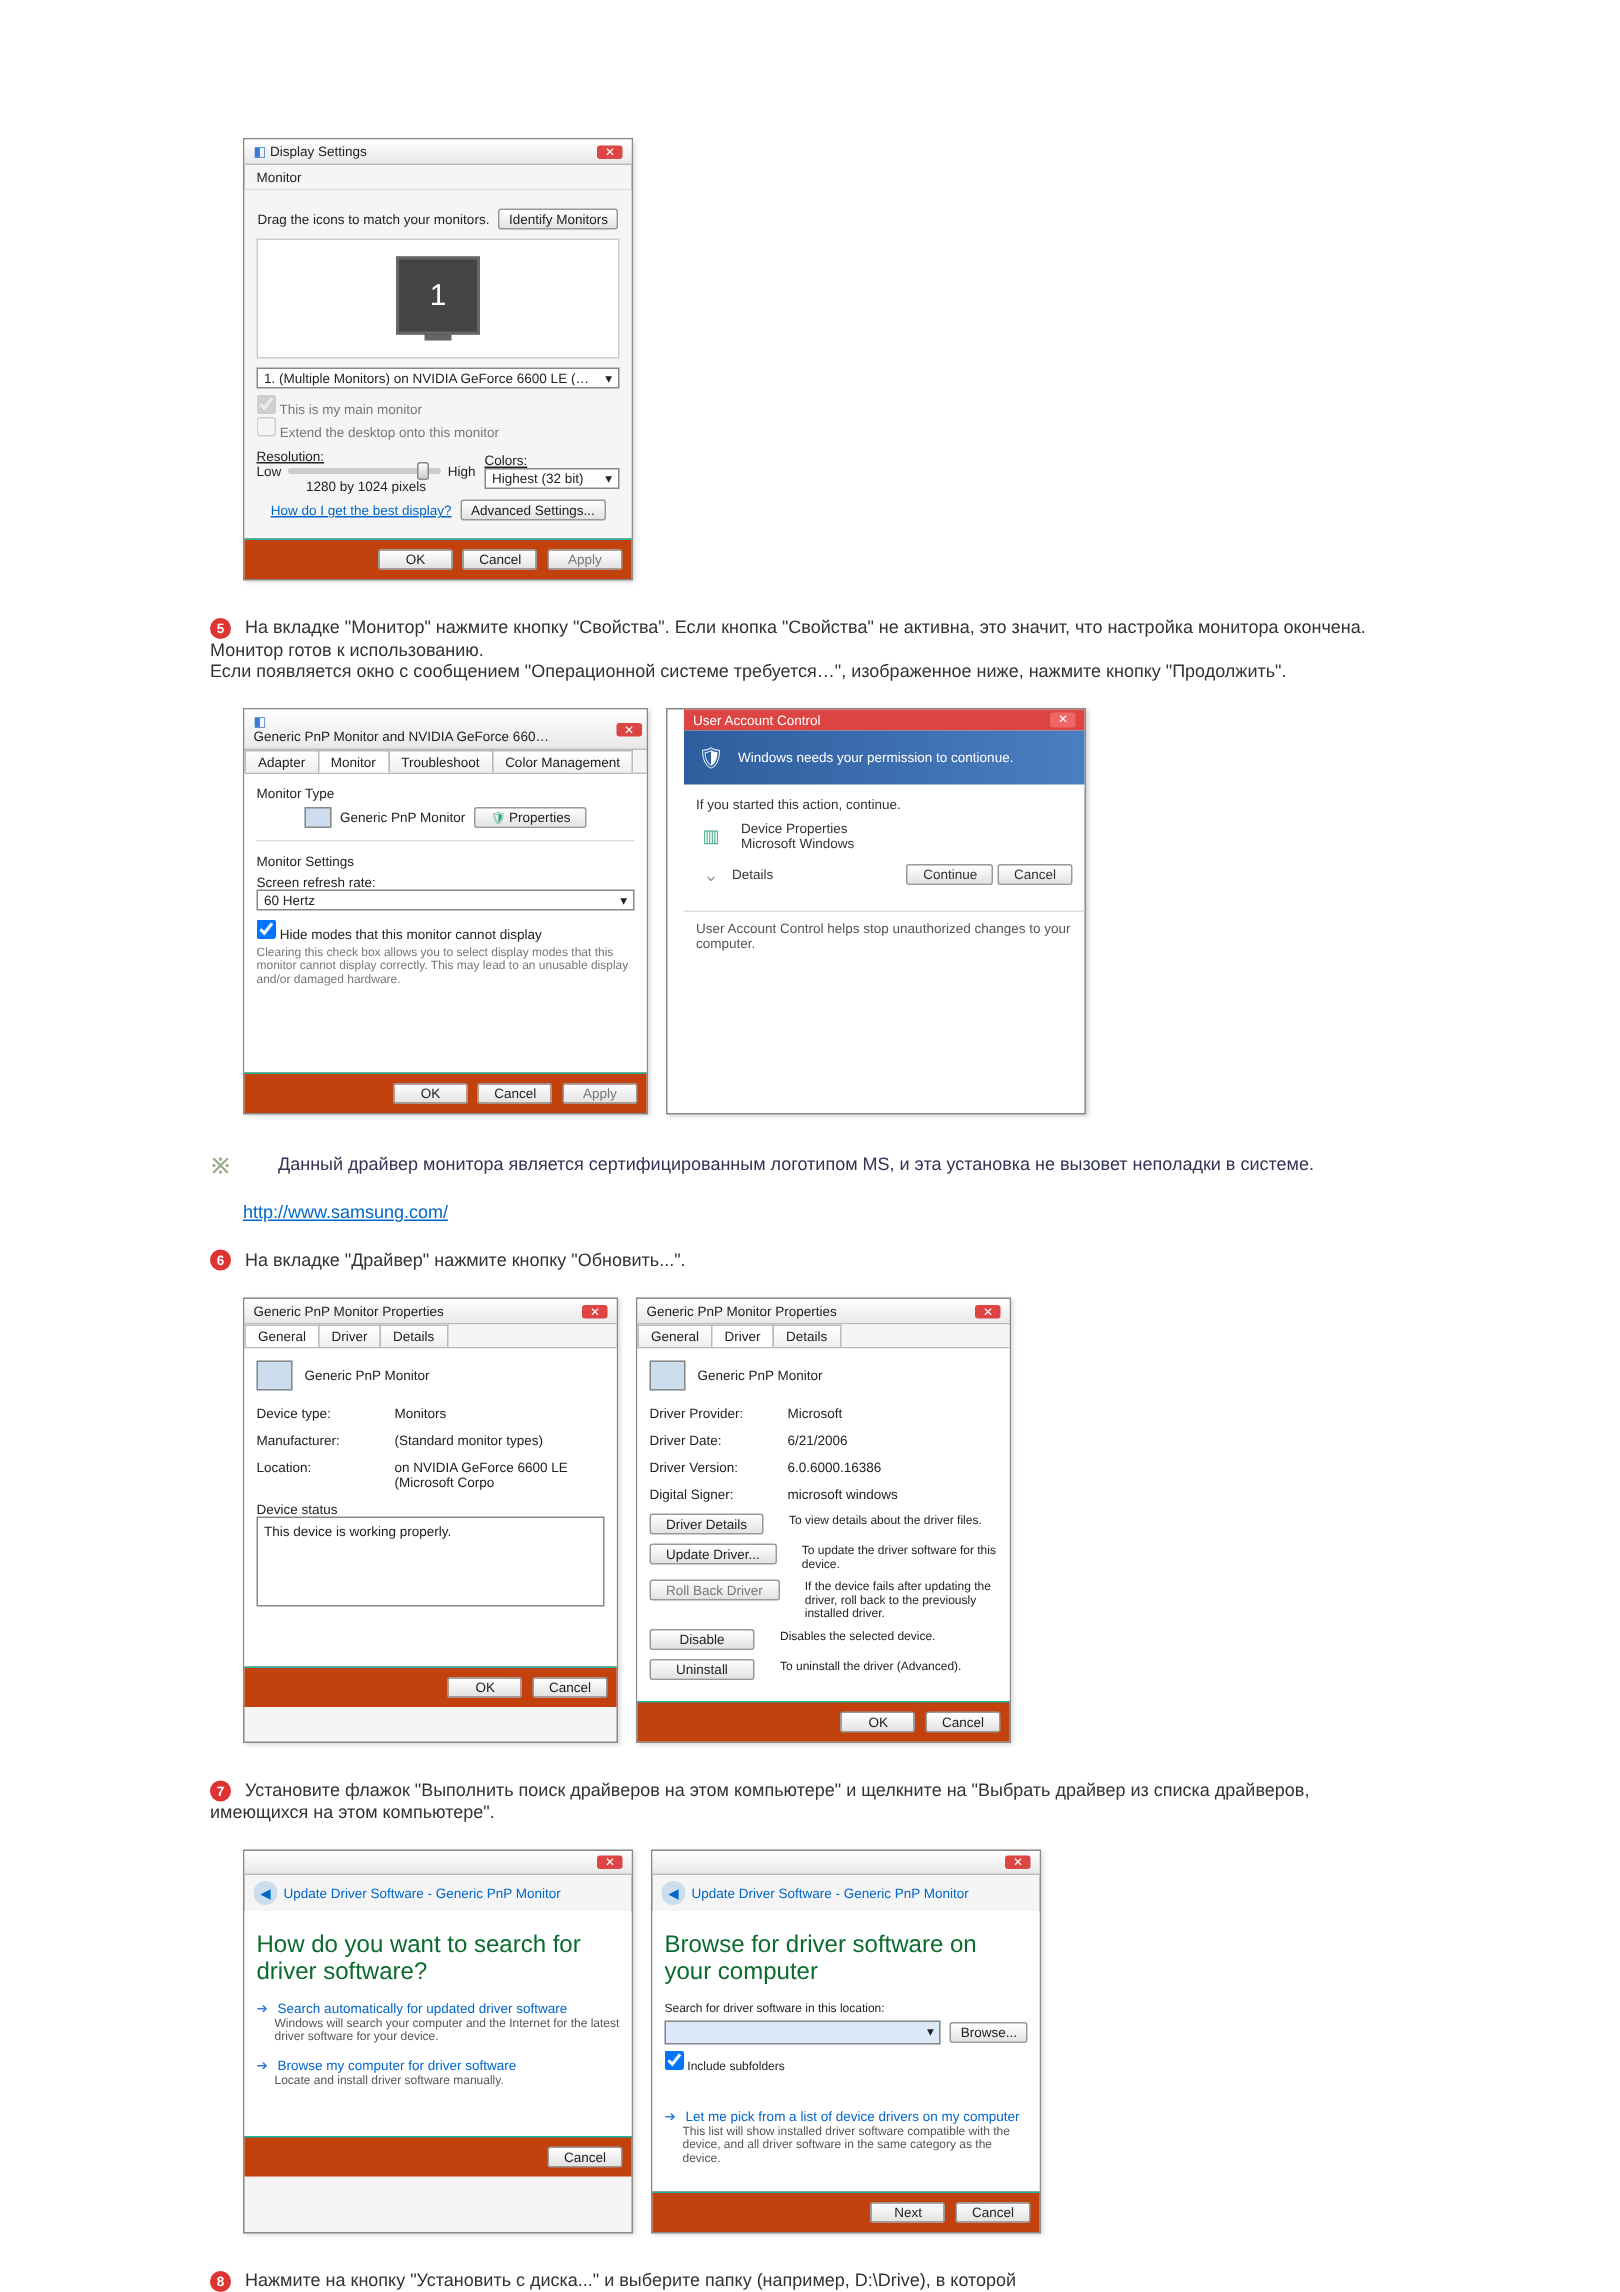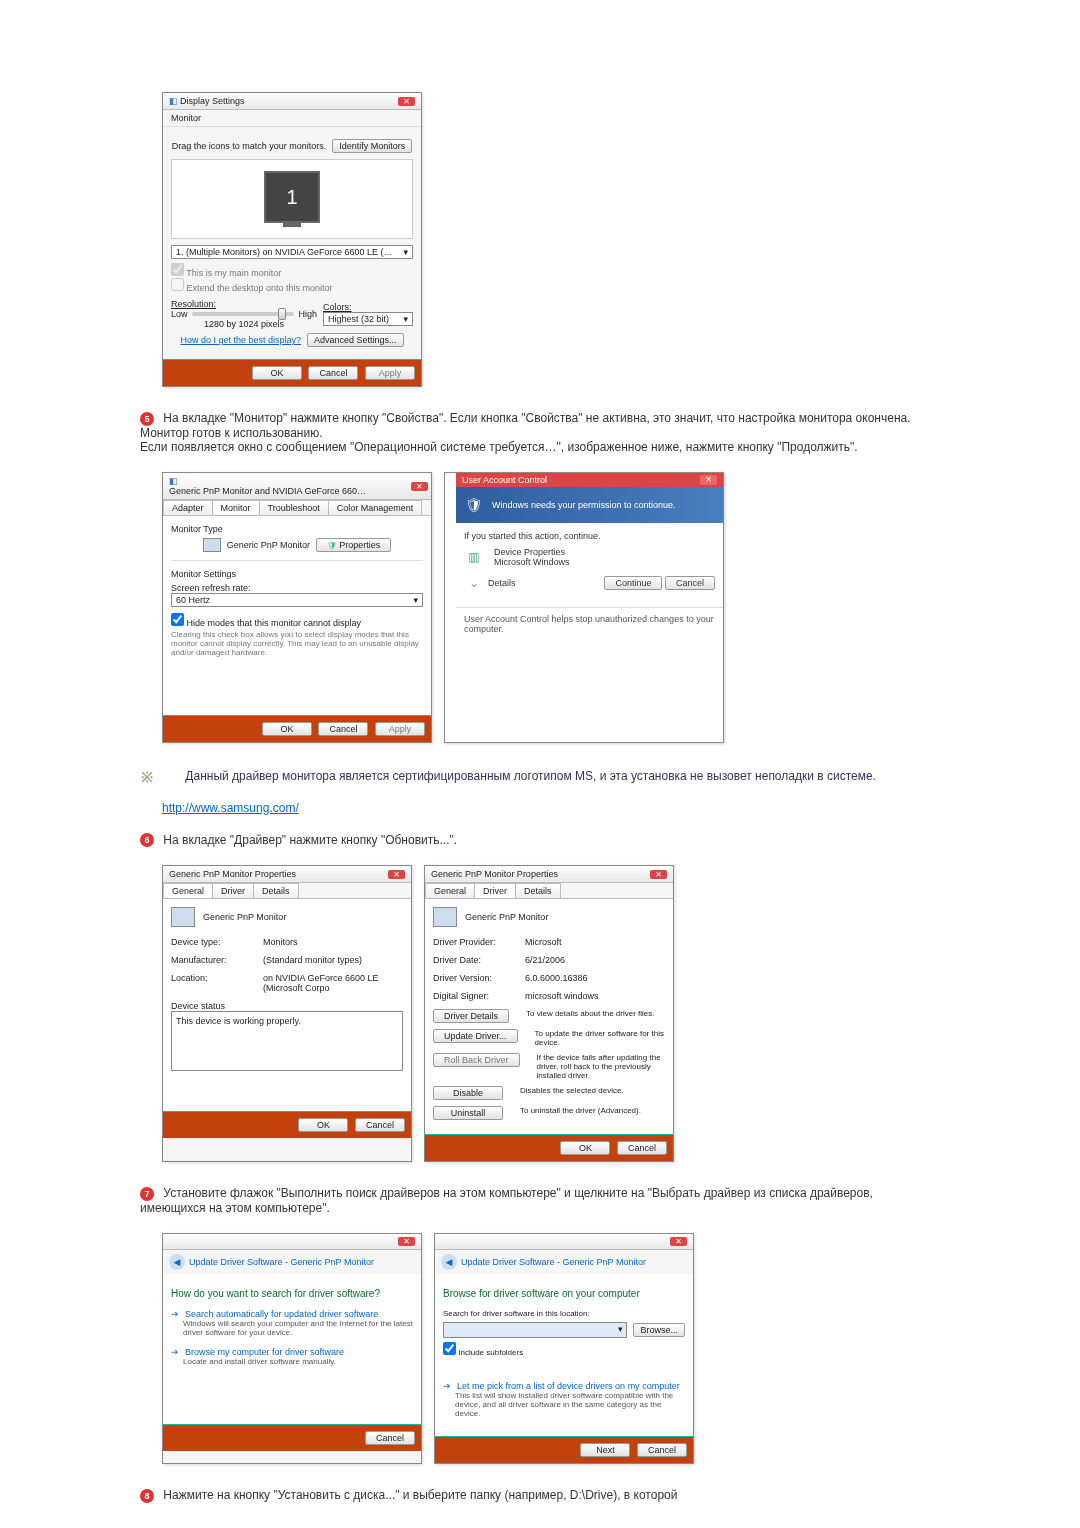--- a/index.html
+++ b/index.html
@@ -82,21 +82,21 @@
 
   .driver-row { display:flex; gap:14px; margin:8px 0; }
   .driver-row .lbl { min-width:78px; }
 
   .drv-btn-row { display:flex; gap:17px; align-items:flex-start; margin:6px 0; }
   .drv-btn-row .btn { min-width:70px; }
   .drv-btn-row .desc { flex:1; font-size:8px; }
 
   .wizard { width:260px; }
   .wizard .back { font-size:9px; color:#06c; display:flex; align-items:center; gap:4px; padding:4px 6px; }
-  .wizard .heading { color:#0a6b2d; font-size:10px; margin:6px 0 10px 0; }
+  .wizard .heading { color:#0a6b2d; font-size:16px; margin:6px 0 10px 0; }
   .wizard .opt { margin:10px 0; }
   .wizard .opt-title { color:#0066cc; }
   .wizard .opt-desc { font-size:8px; color:#555; margin-left:12px; }
   .wizard .arrow { color:#3a7bd5; margin-right:4px; }
 
 </style>
 </head>
 <body>
 
 <div class="page">

